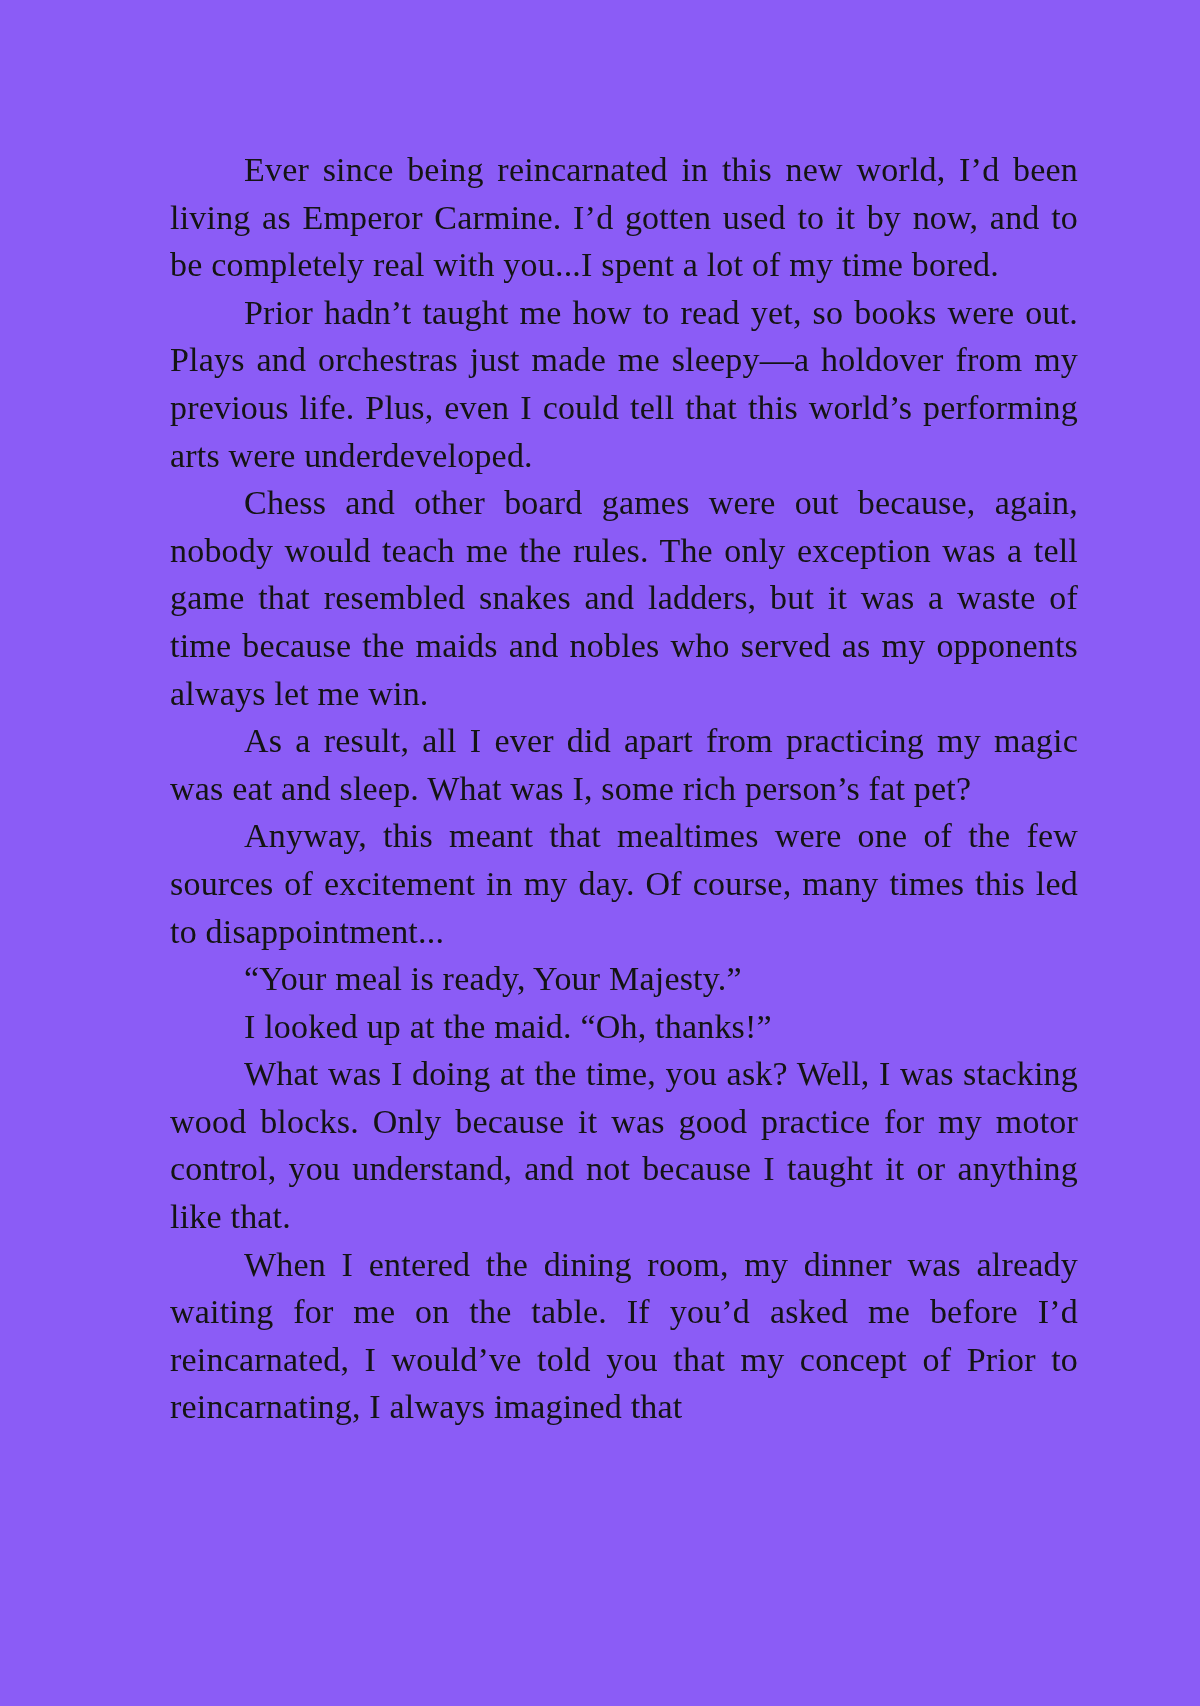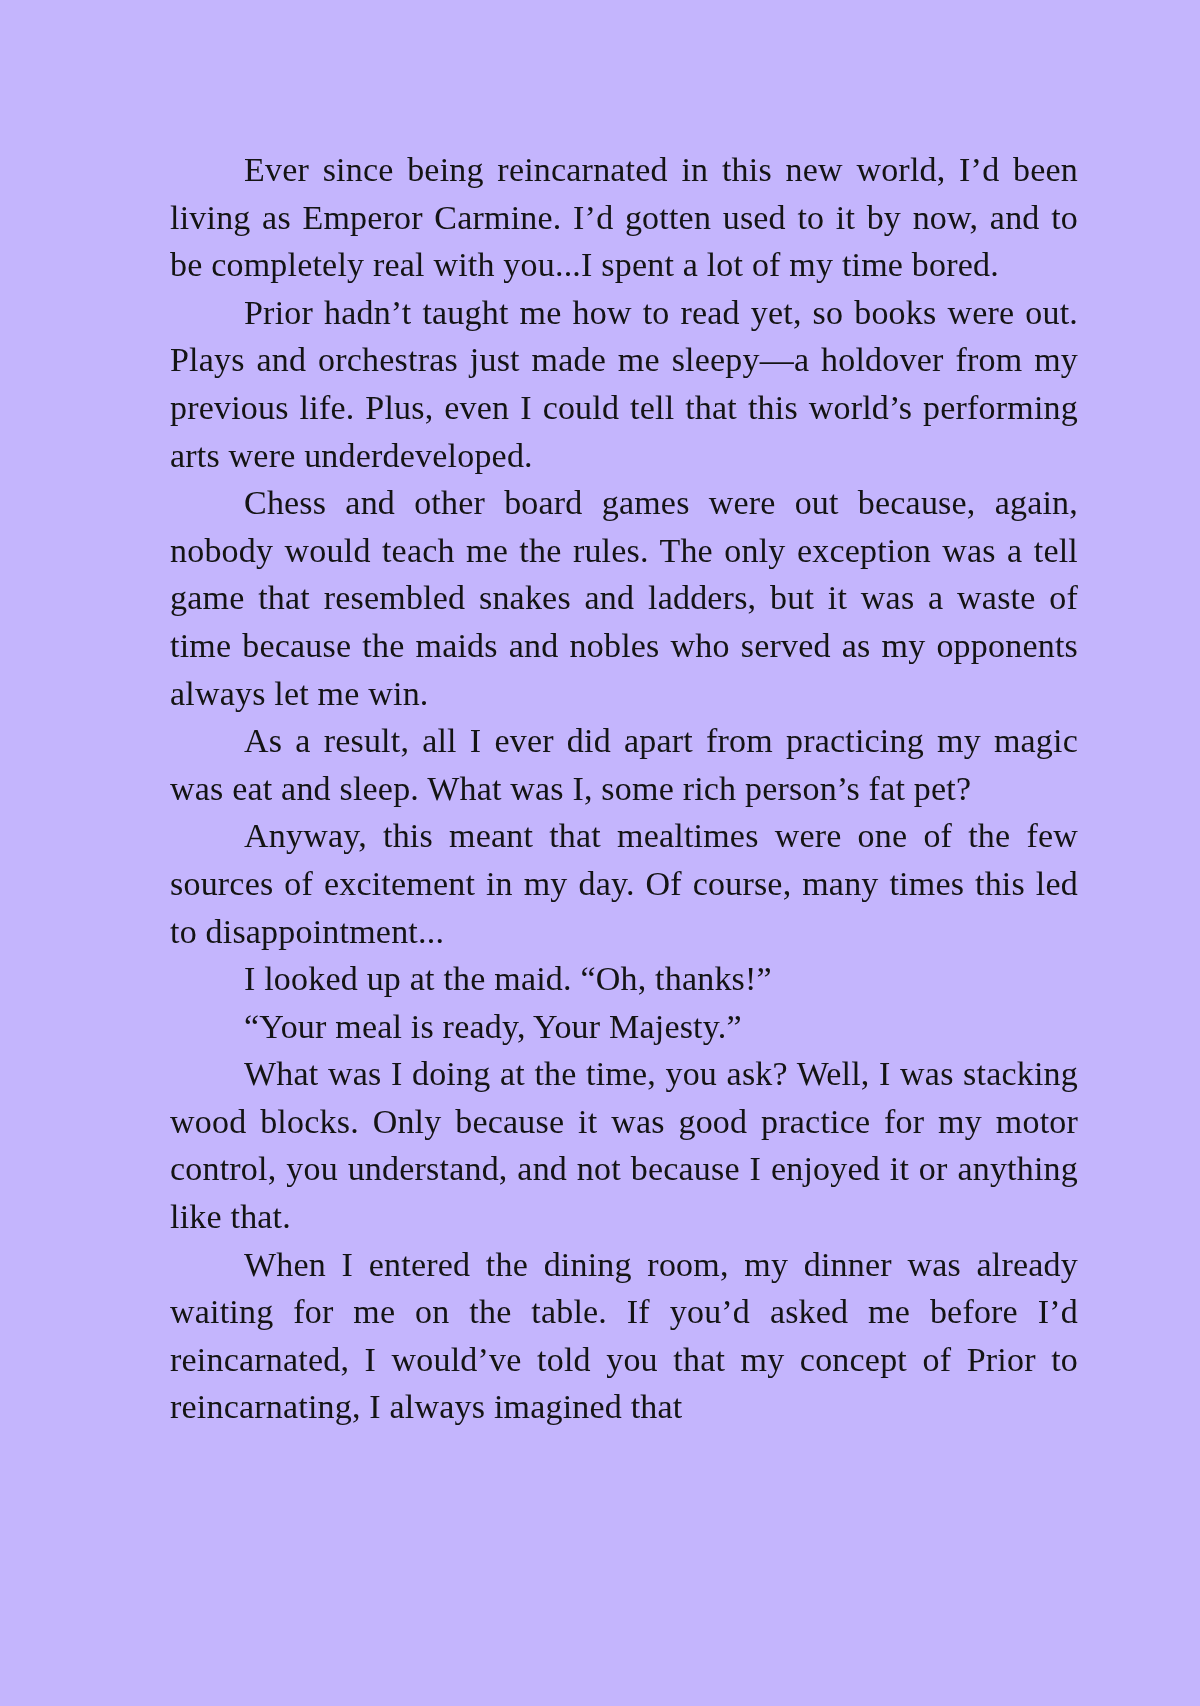--- a/index.html
+++ b/index.html
@@ -10,21 +10,21 @@
     width: 1200px;
     height: 1706px;
     background: #fcfcfc;
     font-family: "Liberation Serif", serif;
     overflow: hidden;
   }
   .page {
     box-sizing: border-box;
     width: 1200px;
     height: 1706px;
-    background: #c4b5fd;
+    background: #8b5cf6;
     padding: 146px 122px 0 170px;
   }
   .text-block {
     color: #141414;
     font-size: 34px;
     line-height: 47.6px;
     text-align: justify;
     letter-spacing: 0.2px;
   }
   .text-block p {
@@ -37,18 +37,18 @@
 </head>
 <body>
 
 <div class="page">
   <div class="text-block">
       <p>Ever since being reincarnated in this new world, I’d been living as Emperor Carmine. I’d gotten used to it by now, and to be completely real with you...I spent a lot of my time bored.</p>
       <p>Prior hadn’t taught me how to read yet, so books were out. Plays and orchestras just made me sleepy—a holdover from my previous life. Plus, even I could tell that this world’s performing arts were underdeveloped.</p>
       <p>Chess and other board games were out because, again, nobody would teach me the rules. The only exception was a tell game that resembled snakes and ladders, but it was a waste of time because the maids and nobles who served as my opponents always let me win.</p>
       <p>As a result, all I ever did apart from practicing my magic was eat and sleep. What was I, some rich person’s fat pet?</p>
       <p>Anyway, this meant that mealtimes were one of the few sources of excitement in my day. Of course, many times this led to disappointment...</p>
+      <p>“Your meal is ready, Your Majesty.”</p>
       <p>I looked up at the maid. “Oh, thanks!”</p>
-      <p>“Your meal is ready, Your Majesty.”</p>
-      <p>What was I doing at the time, you ask? Well, I was stacking wood blocks. Only because it was good practice for my motor control, you understand, and not because I enjoyed it or anything like that.</p>
+      <p>What was I doing at the time, you ask? Well, I was stacking wood blocks. Only because it was good practice for my motor control, you understand, and not because I taught it or anything like that.</p>
       <p>When I entered the dining room, my dinner was already waiting for me on the table. If you’d asked me before I’d reincarnated, I would’ve told you that my concept of Prior to reincarnating, I always imagined that</p>
     </div>
 </div>
 
 </body></html>

